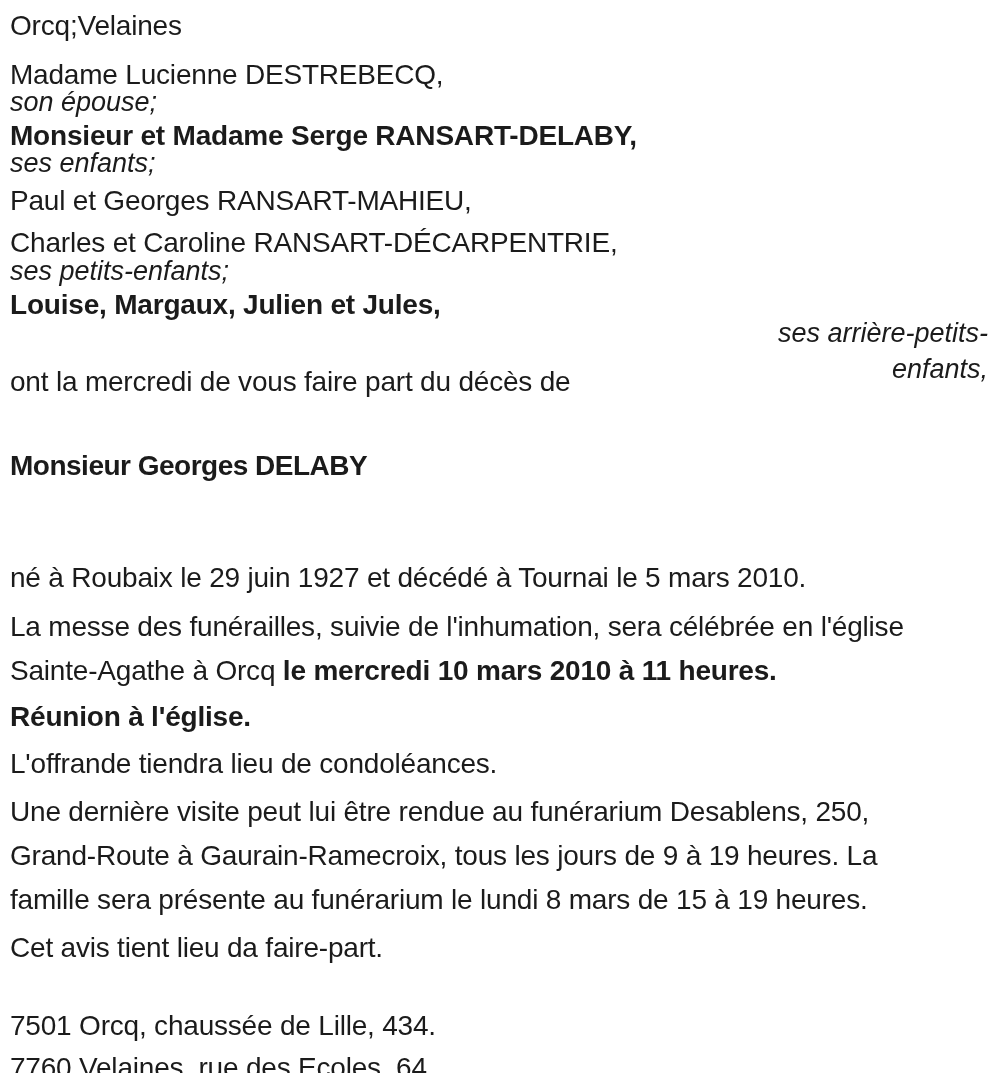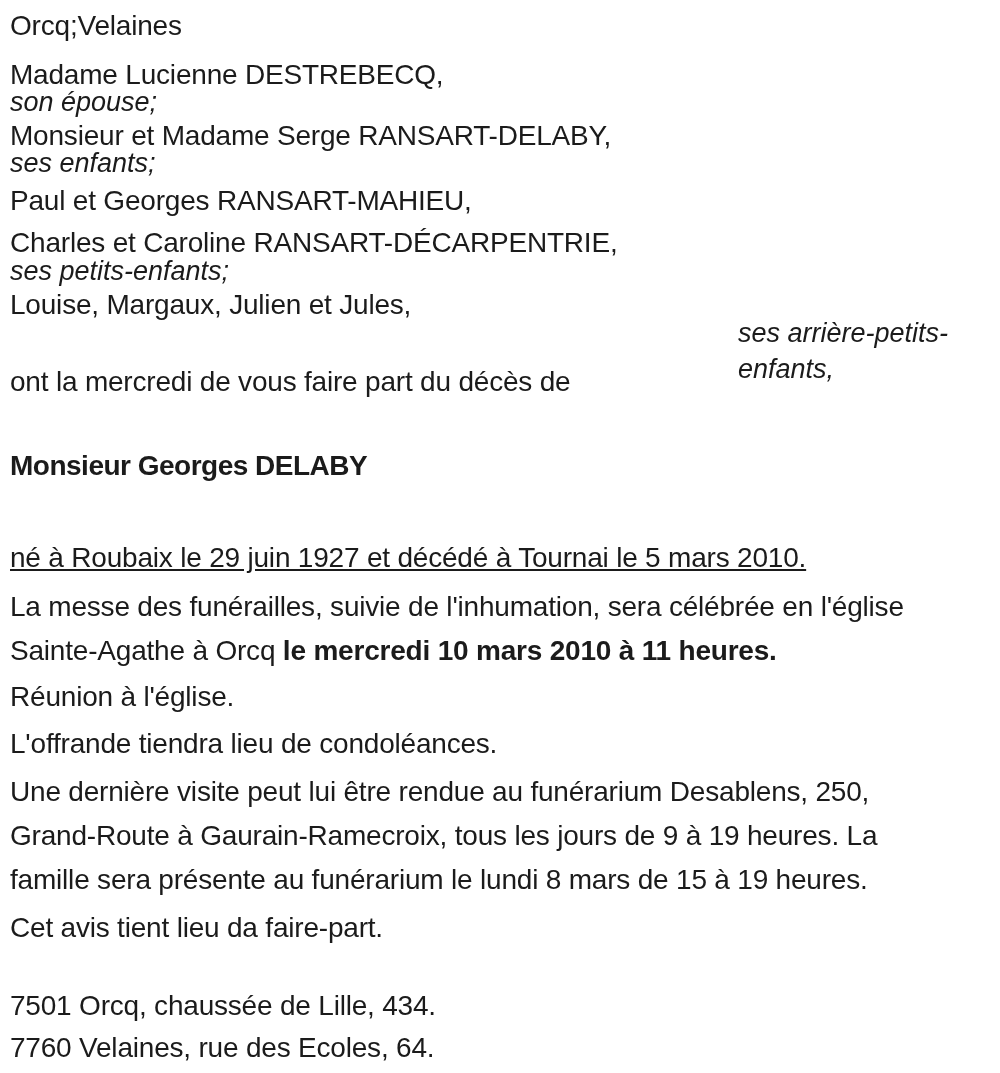--- a/index.html
+++ b/index.html
@@ -28,21 +28,21 @@
     font-style: italic;
     font-size: 27px;
     line-height: 32px;
     text-align: left;
     letter-spacing: 0;
   }
   .rel-wrap {
     font-style: italic;
     font-size: 27px;
     line-height: 36px;
-    text-align: left;
+    text-align: right;
     width: 250px;
     margin-left: auto;
   }
   h1.deceased {
     font-size: 28px;
     line-height: 44px;
     font-weight: bold;
     letter-spacing: -0.5px;
     margin: 46px 0 0 0;
   }
@@ -54,28 +54,28 @@
   }
   .addr {
     font-size: 28px;
     line-height: 42px;
     letter-spacing: -0.2px;
     margin: 35px 0 12px 0;
   }
   .b { font-weight: bold; }
   
   .mt0  { margin-top: 0; }
-  .mt2  { margin-top: 2px; }
+  .mt2  { margin-top: 2px; font-weight: bold; }
   .mt3  { margin-top: 3px; }
   .mt4  { margin-top: 4px; }
   .mt5  { margin-top: 5px; }
   .mt6  { margin-top: 6px; }
   .mt10 { margin-top: 10px; }
   .mt17 { margin-top: 17px; }
-  .mt48 { margin-top: 48px; text-decoration: underline; }
+  .mt48 { margin-top: 68px; }
   .mtm4  { margin-top: -4px; }
   .mtm5  { margin-top: -5px; }
   .mtm6  { margin-top: -6px; }
   .mtm21 { margin-top: -21px; }
 </style>
 </head>
 <body>
 
 <div class="page">
 

